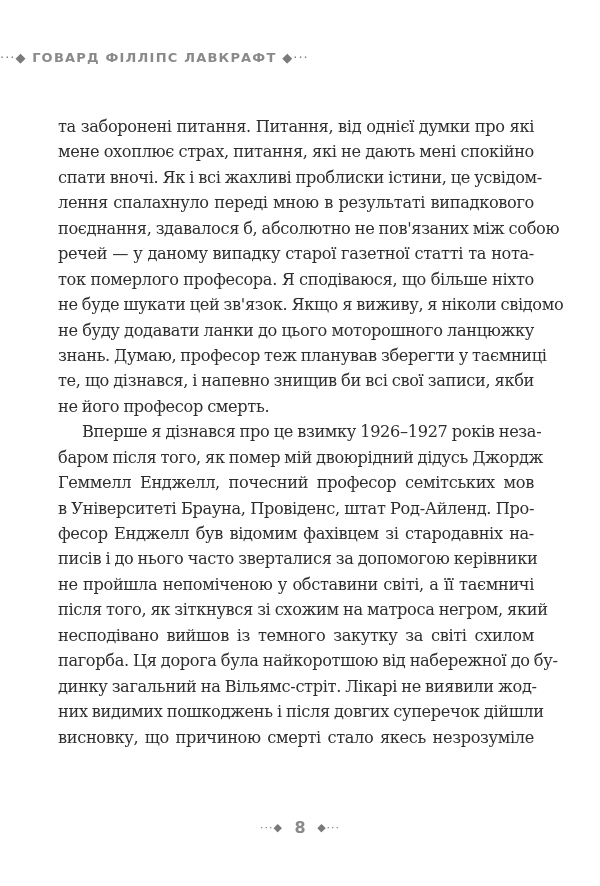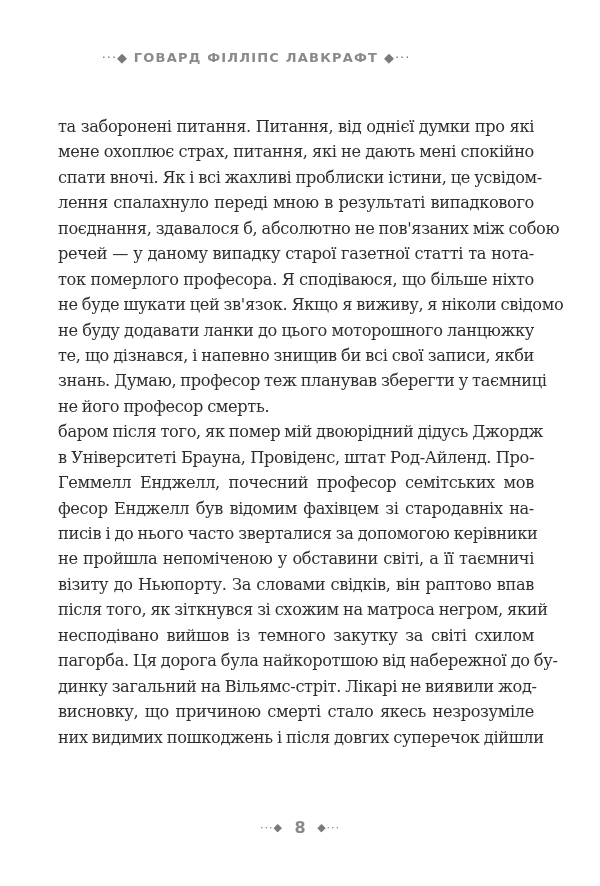--- a/index.html
+++ b/index.html
@@ -3,21 +3,20 @@
 <meta charset="utf-8">
 <style>
   html, body { margin: 0; padding: 0; background: #ffffff; }
   body { width: 600px; height: 886px; position: relative; overflow: hidden; }
   .page {
     position: absolute; left: 0; top: 0; width: 600px; height: 886px;
     background: #ffffff;
   }
   .running-head {
     position: absolute; top: 50px; left: 0; width: 512px;
-    text-align: center;
     font-family: "DejaVu Sans", sans-serif;
     font-weight: bold;
     font-size: 13px;
     letter-spacing: 1.2px;
     color: #8a8a8a;
     white-space: nowrap;
   }
   .running-head .orn { color: #7a7a7a; letter-spacing: 1px; font-weight: normal; }
   .body-text {
     position: absolute; left: 58px; top: 114px; width: 476px;
@@ -61,39 +60,39 @@
     <div>
       <span class="line">та заборонені питання. Питання, від однієї думки про які</span>
       <span class="line">мене охоплює страх, питання, які не дають мені спокійно</span>
       <span class="line">спати вночі. Як і всі жахливі проблиски істини, це усвідом-</span>
       <span class="line">лення спалахнуло переді мною в результаті випадкового</span>
       <span class="line">поєднання, здавалося б, абсолютно не пов'язаних між собою</span>
       <span class="line">речей — у даному випадку старої газетної статті та нота-</span>
       <span class="line">ток померлого професора. Я сподіваюся, що більше ніхто</span>
       <span class="line">не буде шукати цей зв'язок. Якщо я виживу, я ніколи свідомо</span>
       <span class="line">не буду додавати ланки до цього моторошного ланцюжку</span>
+      <span class="line">знань. Думаю, професор теж планував зберегти у таємниці</span>
       <span class="line">те, що дізнався, і напевно знищив би всі свої записи, якби</span>
-      <span class="line">знань. Думаю, професор теж планував зберегти у таємниці</span>
       <span class="line last">не його професор смерть.</span>
     </div>
 
     <div>
+      <span class="line indent">Вперше я дізнався про це взимку 1926–1927 років неза-</span>
       <span class="line">баром після того, як помер мій двоюрідний дідусь Джордж</span>
+      <span class="line">Геммелл Енджелл, почесний професор семітських мов</span>
       <span class="line">в Університеті Брауна, Провіденс, штат Род-Айленд. Про-</span>
-      <span class="line">Геммелл Енджелл, почесний професор семітських мов</span>
       <span class="line">фесор Енджелл був відомим фахівцем зі стародавніх на-</span>
       <span class="line">писів і до нього часто зверталися за допомогою керівники</span>
       <span class="line">не пройшла непоміченою у обставини світі, а її таємничі</span>
-      <span class="line">візиту до Ньюпорту. За словами свідків, він раптово впав</span>
       <span class="line">після того, як зіткнувся зі схожим на матроса негром, який</span>
       <span class="line">несподівано вийшов із темного закутку за світі схилом</span>
       <span class="line">пагорба. Ця дорога була найкоротшою від набережної до бу-</span>
       <span class="line">динку загальний на Вільямс-стріт. Лікарі не виявили жод-</span>
+      <span class="line">них видимих пошкоджень і після довгих суперечок дійшли</span>
       <span class="line">висновку, що причиною смерті стало якесь незрозуміле</span>
-      <span class="line">них видимих пошкоджень і після довгих суперечок дійшли</span>
     </div>
   </div>
 
   <div class="folio">
     <span class="orn">···◆</span>
     <span class="num">8</span>
     <span class="orn">◆···</span>
   </div>
 
 </div>

